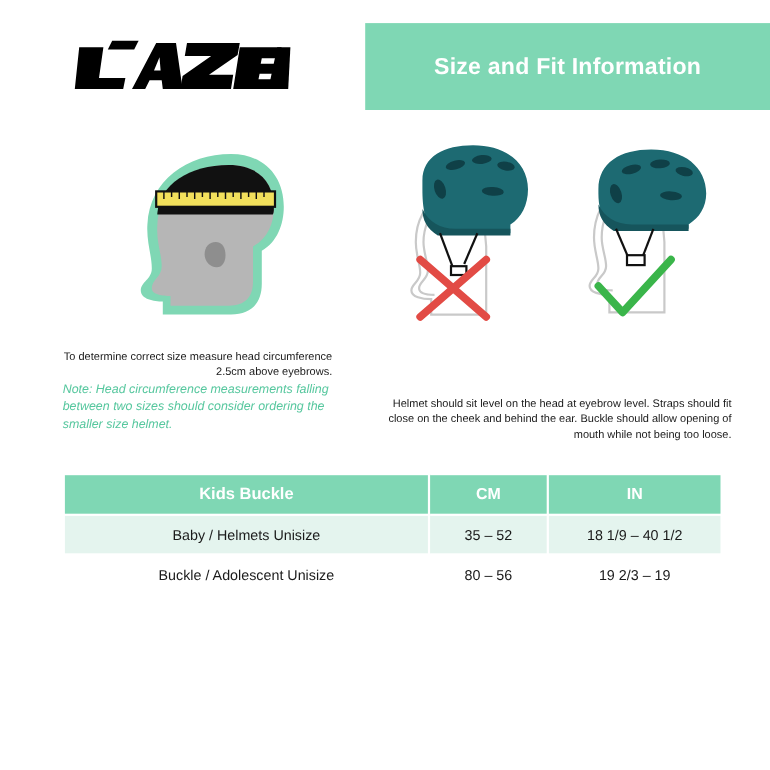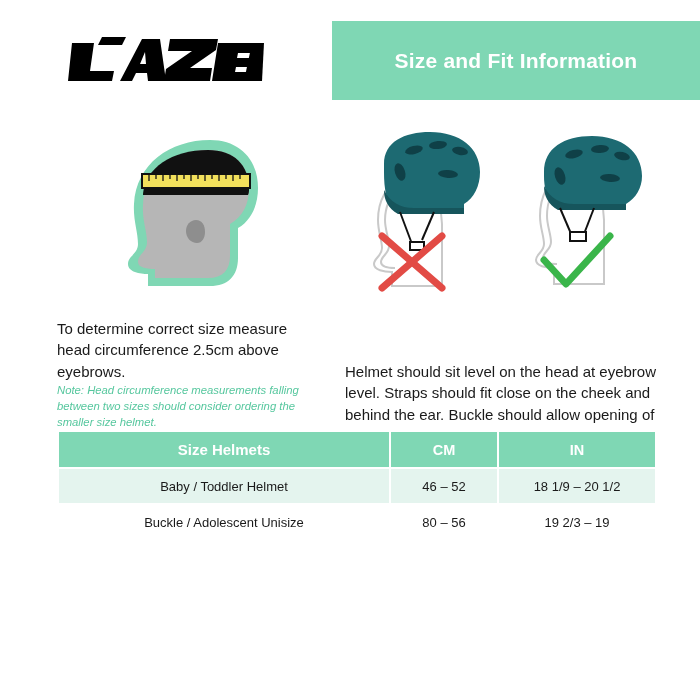--- a/index.html
+++ b/index.html
@@ -96,23 +96,24 @@
     width: 245px;
   }
   .caption-right {
     position: absolute;
     left: 345px;
     top: 318px;
     width: 320px;
     margin-top: 43px;
   }
   .cap-text {
-    font-size: 15px;
+    font-size: 10px;
     line-height: 1.42;
     color: #1a1a1a;
+    text-align: right;
   }
   .cap-note {
     margin-top: 0;
     font-size: 11.3px;
     line-height: 1.42;
     color: #56c79e;
     font-style: italic;
   }
 
   
@@ -293,30 +294,30 @@
     <div class="cap-note">Note: Head circumference measurements falling between two sizes should consider ordering the smaller size helmet.</div>
   </div>
 
   <div class="caption-right">
     <div class="cap-text">Helmet should sit level on the head at eyebrow level. Straps should fit close on the cheek and behind the ear. Buckle should allow opening of mouth while not being too loose.</div>
   </div>
 
   <table class="table">
     <thead>
       <tr>
-        <th class="col-name c-name">Size Helmets</th>
+        <th class="col-name c-name">Kids Buckle</th>
         <th class="col-cm">CM</th>
         <th class="col-in">IN</th>
       </tr>
     </thead>
     <tbody>
       <tr>
-        <td>Baby / Toddler Helmet</td>
-        <td>46 – 52</td>
-        <td>18 1/9 – 20 1/2</td>
+        <td>Baby / Helmets Unisize</td>
+        <td>35 – 52</td>
+        <td>18 1/9 – 40 1/2</td>
       </tr>
       <tr class="alt">
         <td>Buckle / Adolescent Unisize</td>
         <td>80 – 56</td>
         <td>19 2/3 – 19</td>
       </tr>
     </tbody>
   </table>
 
 </div>

